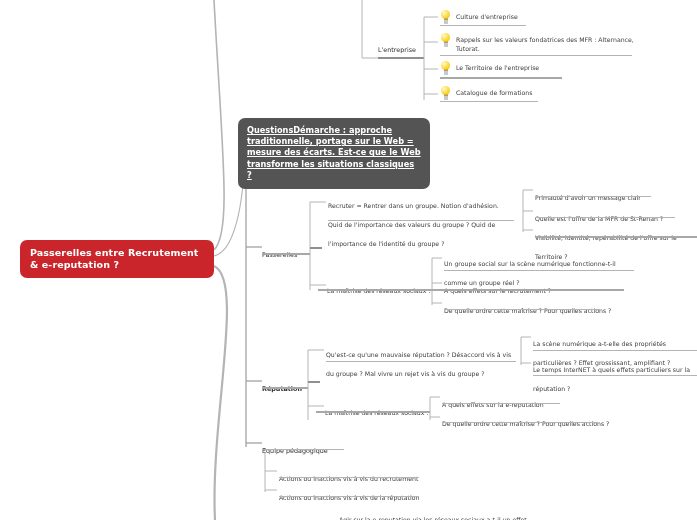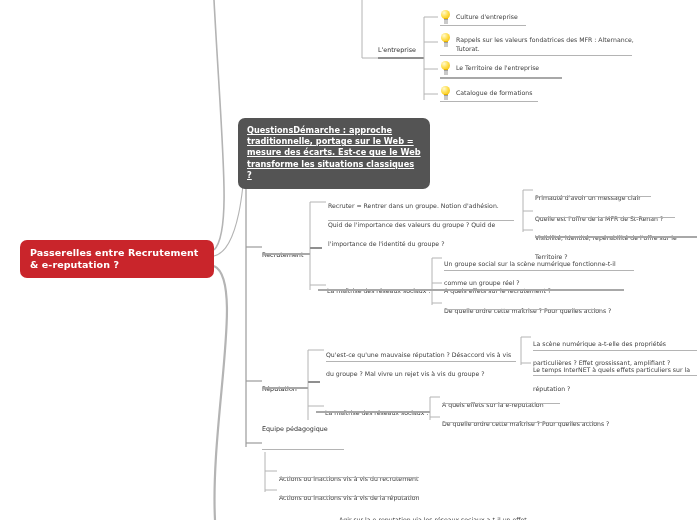--- a/index.html
+++ b/index.html
@@ -167,21 +167,21 @@
     <span class="bulb">
         <i class="glass"></i>
         <i class="neck"></i>
         <i class="base"></i>
       </span>
     <span class="txt">Catalogue de formations</span>
   </div>
   <div class="ul" style="left:440px;top:101px;width:98px;"></div>
 
   <div class="leaf branchlabel" style="left:262px;top:242px;width:70px;">
-    <span class="txt">Recrutement</span>
+    <span class="txt">Passerelles</span>
   </div>
   <div class="ul thick" style="left:262px;top:253px;width:48px;"></div>
 
   <div class="leaf" style="left:328px;top:193px;width:186px;">
     <span class="txt">Recruter = Rentrer dans un groupe. Notion d'adhésion. Quid de l'importance des valeurs du groupe ? Quid de l'importance de l'identité du groupe ?</span>
   </div>
   <div class="ul" style="left:328px;top:220px;width:186px;"></div>
 
   <div class="leaf" style="left:535px;top:185px;width:162px;">
     <span class="txt">Primauté d'avoir un message clair</span>
@@ -211,21 +211,21 @@
   <div class="leaf" style="left:444px;top:278px;width:180px;">
     <span class="txt">A quels effets sur le recrutement ?</span>
   </div>
   <div class="ul thick" style="left:432px;top:289px;width:192px;"></div>
 
   <div class="leaf" style="left:444px;top:298px;width:180px;">
     <span class="txt">De quelle ordre cette maîtrise ? Pour quelles actions ?</span>
   </div>
   <div class="ul" style="left:444px;top:309px;width:156px;"></div>
 
-  <div class="leaf branchlabel" style="left:262px;top:376px;width:70px;">
+  <div class="leaf branchlabel" style="left:262px;top:376px;width:70px;font-weight:bold;">
     <span class="txt">Réputation</span>
   </div>
   <div class="ul thick" style="left:262px;top:387px;width:46px;"></div>
 
   <div class="leaf" style="left:326px;top:342px;width:190px;">
     <span class="txt">Qu'est-ce qu'une mauvaise réputation ? Désaccord vis à vis du groupe ? Mal vivre un rejet vis à vis du groupe ?</span>
   </div>
   <div class="ul" style="left:326px;top:361px;width:190px;"></div>
 
   <div class="leaf" style="left:533px;top:331px;width:170px;">
@@ -246,21 +246,21 @@
   <div class="leaf" style="left:442px;top:392px;width:180px;">
     <span class="txt">A quels effets sur la e-reputation</span>
   </div>
   <div class="ul" style="left:442px;top:403px;width:118px;"></div>
 
   <div class="leaf" style="left:442px;top:411px;width:180px;">
     <span class="txt">De quelle ordre cette maîtrise ? Pour quelles actions ?</span>
   </div>
   <div class="ul" style="left:442px;top:422px;width:156px;"></div>
 
-  <div class="leaf branchlabel" style="left:262px;top:416px;width:100px;">
+  <div class="leaf branchlabel" style="left:262px;top:438px;width:100px;">
     <span class="txt">Equipe pédagogique</span>
   </div>
   <div class="ul" style="left:262px;top:449px;width:82px;"></div>
 
   <div class="leaf" style="left:279px;top:466px;width:190px;">
     <span class="txt">Actions ou inactions vis à vis du recrutement</span>
   </div>
   <div class="ul" style="left:279px;top:477px;width:140px;"></div>
 
   <div class="leaf" style="left:279px;top:485px;width:190px;">

